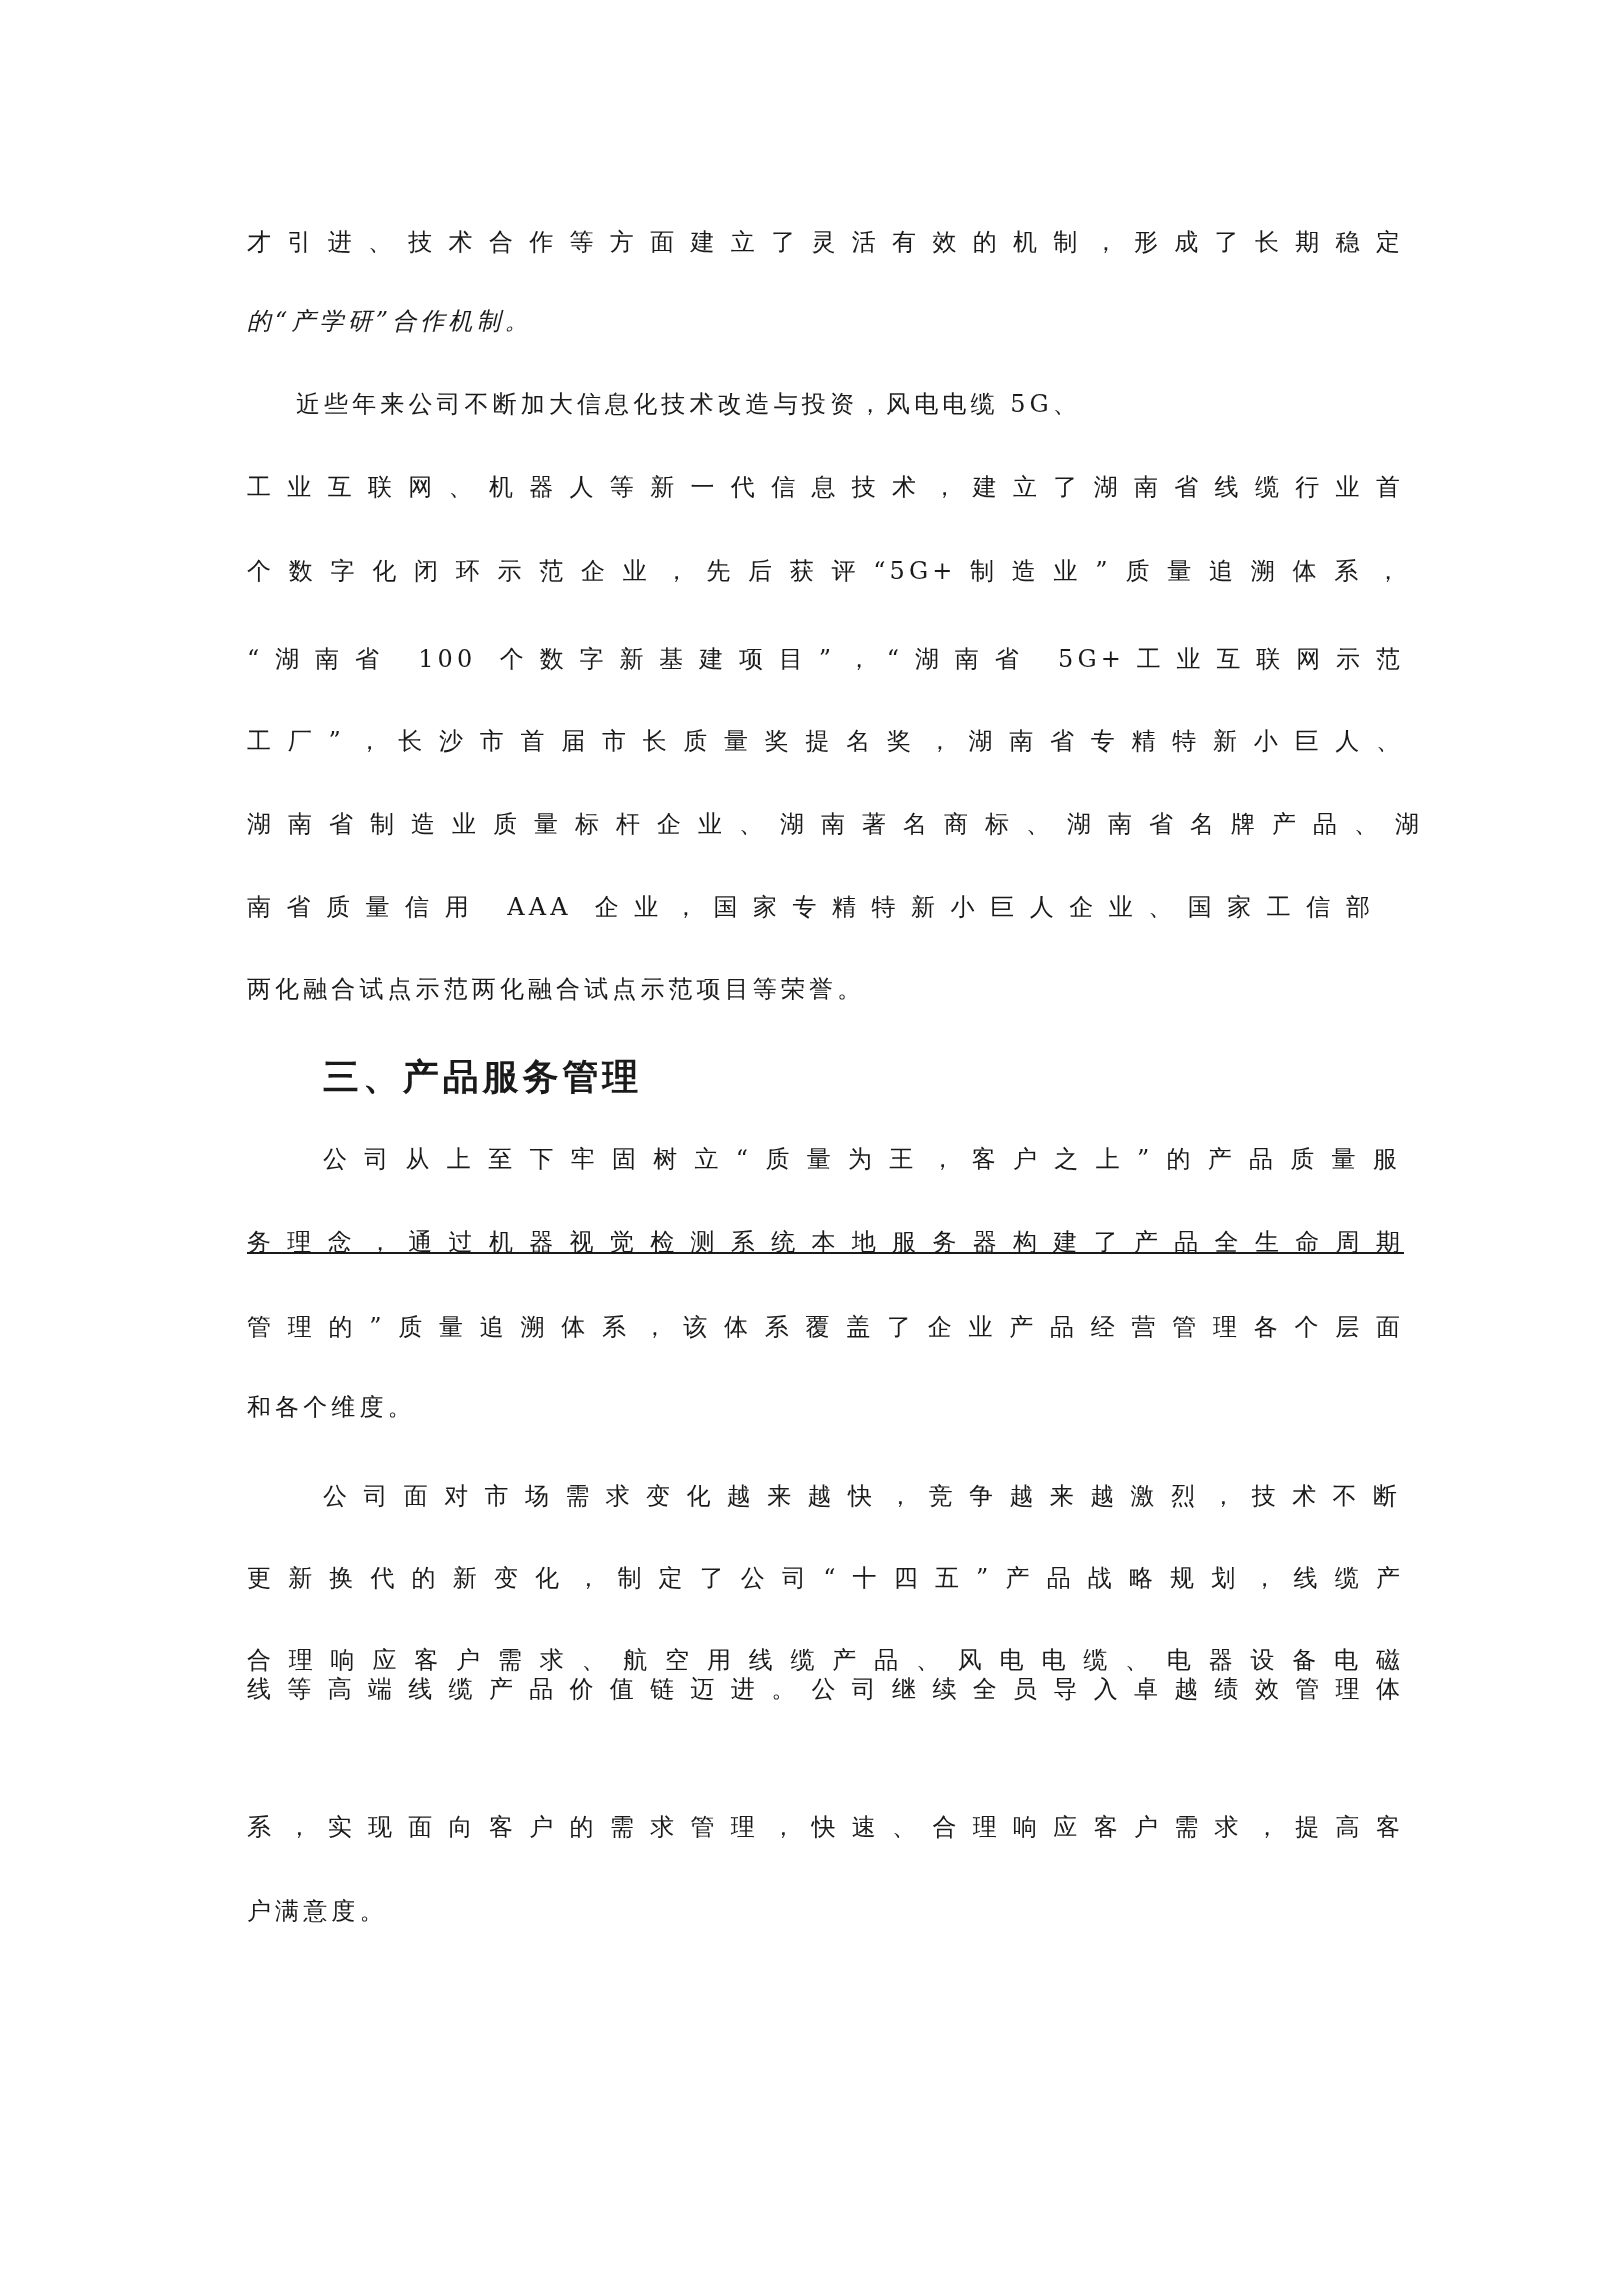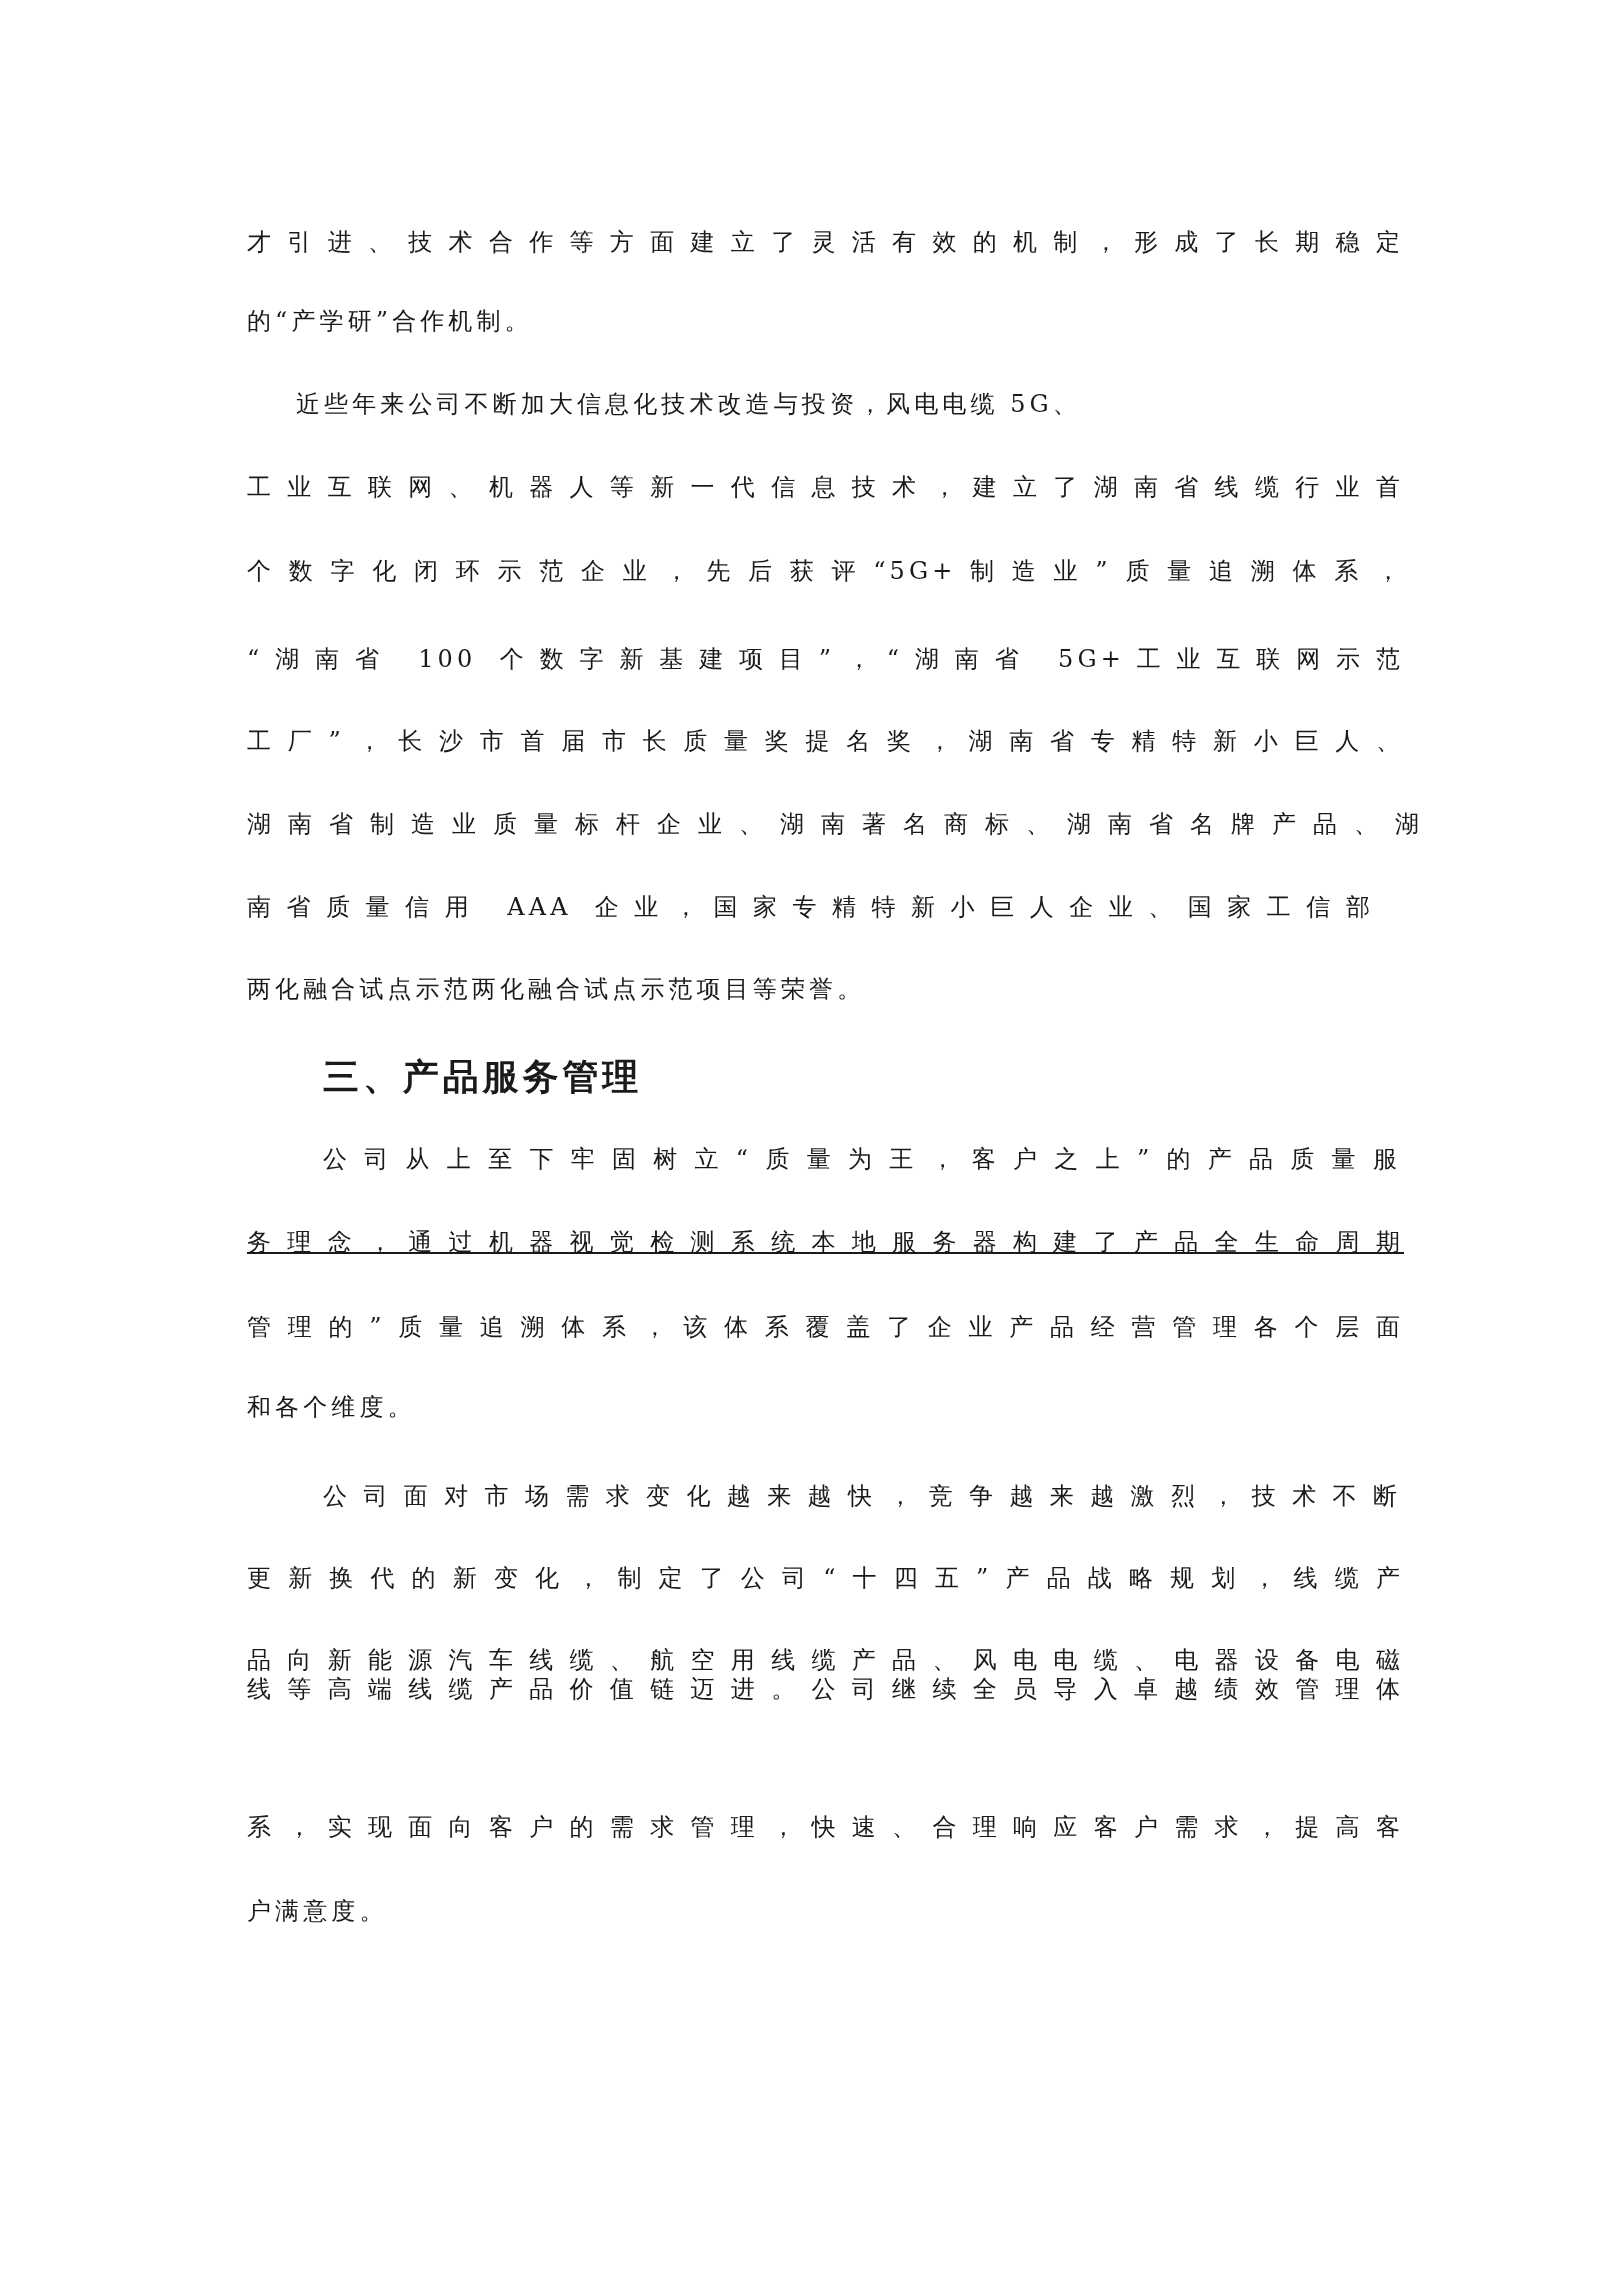--- a/index.html
+++ b/index.html
@@ -49,21 +49,21 @@
       white-space: nowrap;
     }
   </style>
 </head>
 <body>
 
 <div class="page">
 
   <div>
     <div class="line justify" style="top:217px;">才引进、技术合作等方面建立了灵活有效的机制，形成了长期稳定</div>
-    <div class="line" style="top:296px;">的“产学研”合作机制。</div>
+    <div class="line" style="top:296px;font-style:italic;">的“产学研”合作机制。</div>
   </div>
 
   <div>
     <div class="line indent" style="top:379px; width:1108px;">近些年来公司不断加大信息化技术改造与投资，风电电缆 5G、</div>
     <div class="line justify" style="top:462px;">工业互联网、机器人等新一代信息技术，建立了湖南省线缆行业首</div>
     <div class="line justify" style="top:546px;">个数字化闭环示范企业，先后获评“5G+制造业”质量追溯体系，</div>
     <div class="line justify" style="top:634px;">“湖南省 100 个数字新基建项目”，“湖南省 5G+工业互联网示范</div>
     <div class="line justify" style="top:716px;">工厂”，长沙市首届市长质量奖提名奖，湖南省专精特新小巨人、</div>
     <div class="line justify" style="top:799px; width:1176px;">湖南省制造业质量标杆企业、湖南著名商标、湖南省名牌产品、湖</div>
     <div class="line justify" style="top:882px; width:1127px;">南省质量信用 AAA 企业，国家专精特新小巨人企业、国家工信部</div>
@@ -75,20 +75,20 @@
   <div>
     <div class="line indent" style="top:1134px; left:323px; width:1078px; text-align:justify; text-align-last:justify;">公司从上至下牢固树立“质量为王，客户之上”的产品质量服</div>
     <div class="line justify" style="top:1217px;text-decoration:underline;">务理念，通过机器视觉检测系统本地服务器构建了产品全生命周期</div>
     <div class="line justify" style="top:1302px;">管理的”质量追溯体系，该体系覆盖了企业产品经营管理各个层面</div>
     <div class="line" style="top:1382px;">和各个维度。</div>
   </div>
 
   <div>
     <div class="line indent" style="top:1471px; left:323px; width:1078px; text-align:justify; text-align-last:justify;">公司面对市场需求变化越来越快，竞争越来越激烈，技术不断</div>
     <div class="line justify" style="top:1553px;">更新换代的新变化，制定了公司“十四五”产品战略规划，线缆产</div>
-    <div class="line justify" style="top:1635px;">品向新能源汽车线缆、航空用线缆产品、风电电缆、电器设备电磁</div>
+    <div class="line justify" style="top:1635px;">合理响应客户需求、航空用线缆产品、风电电缆、电器设备电磁</div>
     <div class="line justify" style="top:1664px;">线等高端线缆产品价值链迈进。公司继续全员导入卓越绩效管理体</div>
     <div class="line justify" style="top:1802px;">系，实现面向客户的需求管理，快速、合理响应客户需求，提高客</div>
     <div class="line" style="top:1886px;">户满意度。</div>
   </div>
 
 </div>
 
 
 </body></html>

